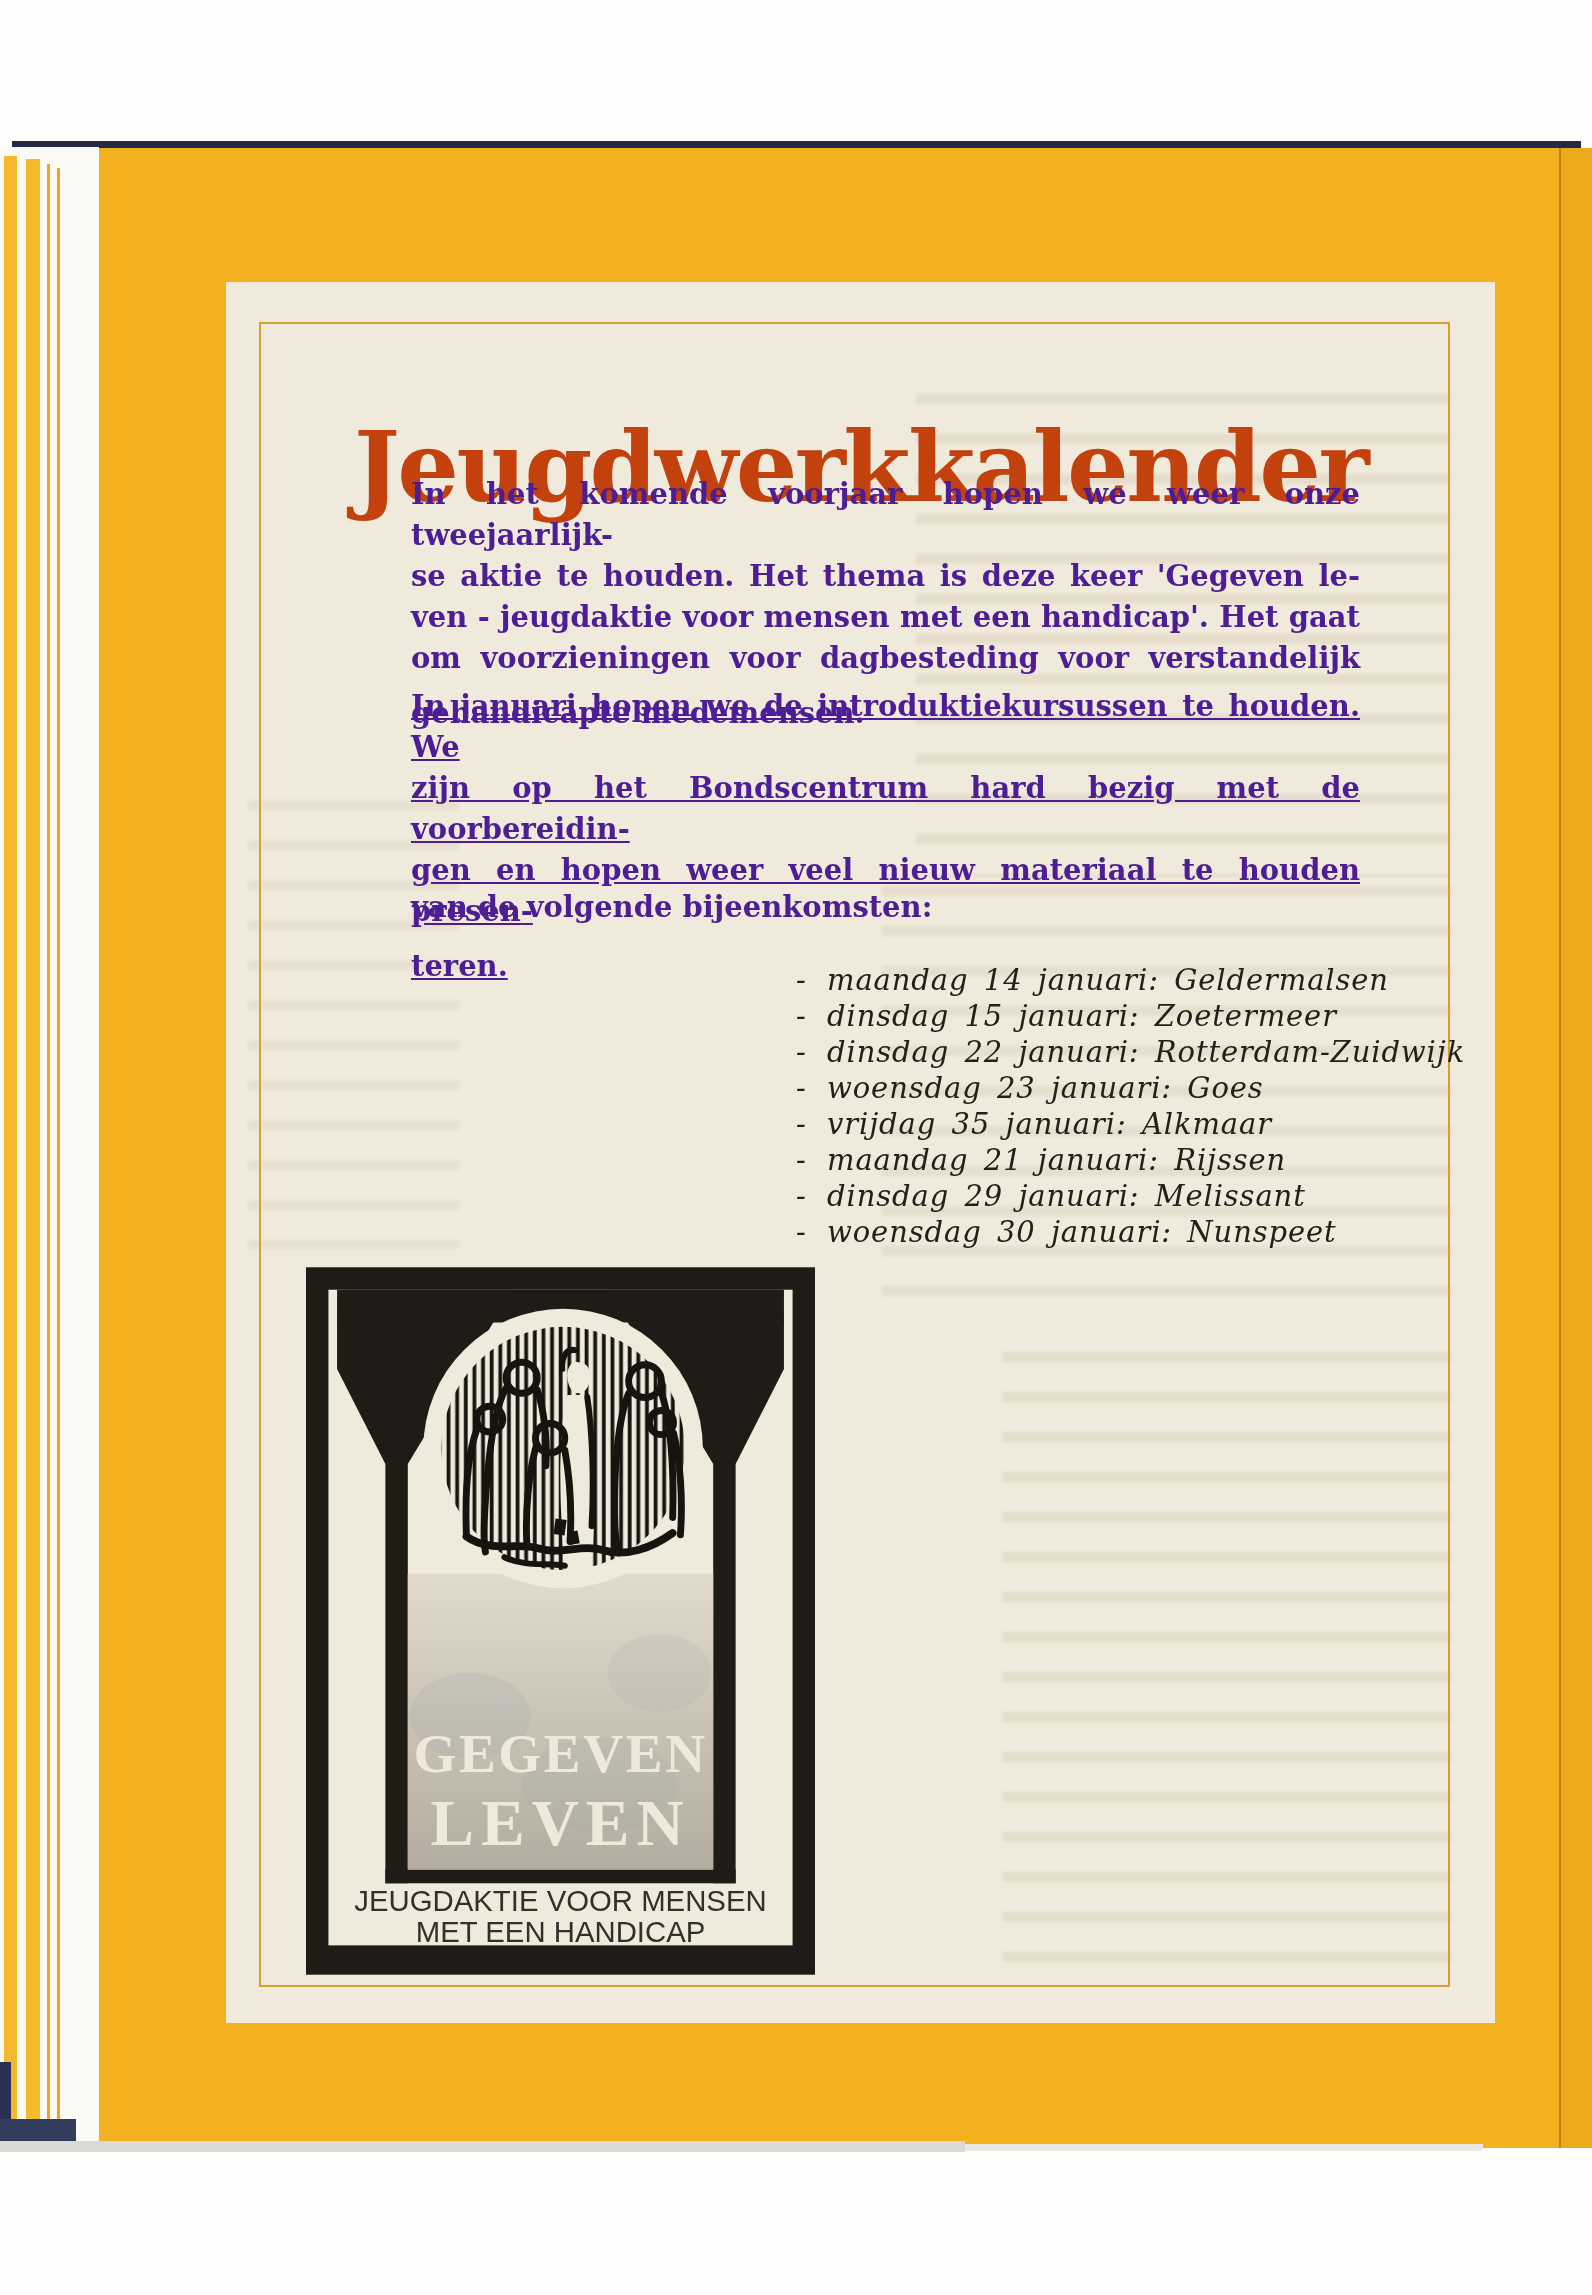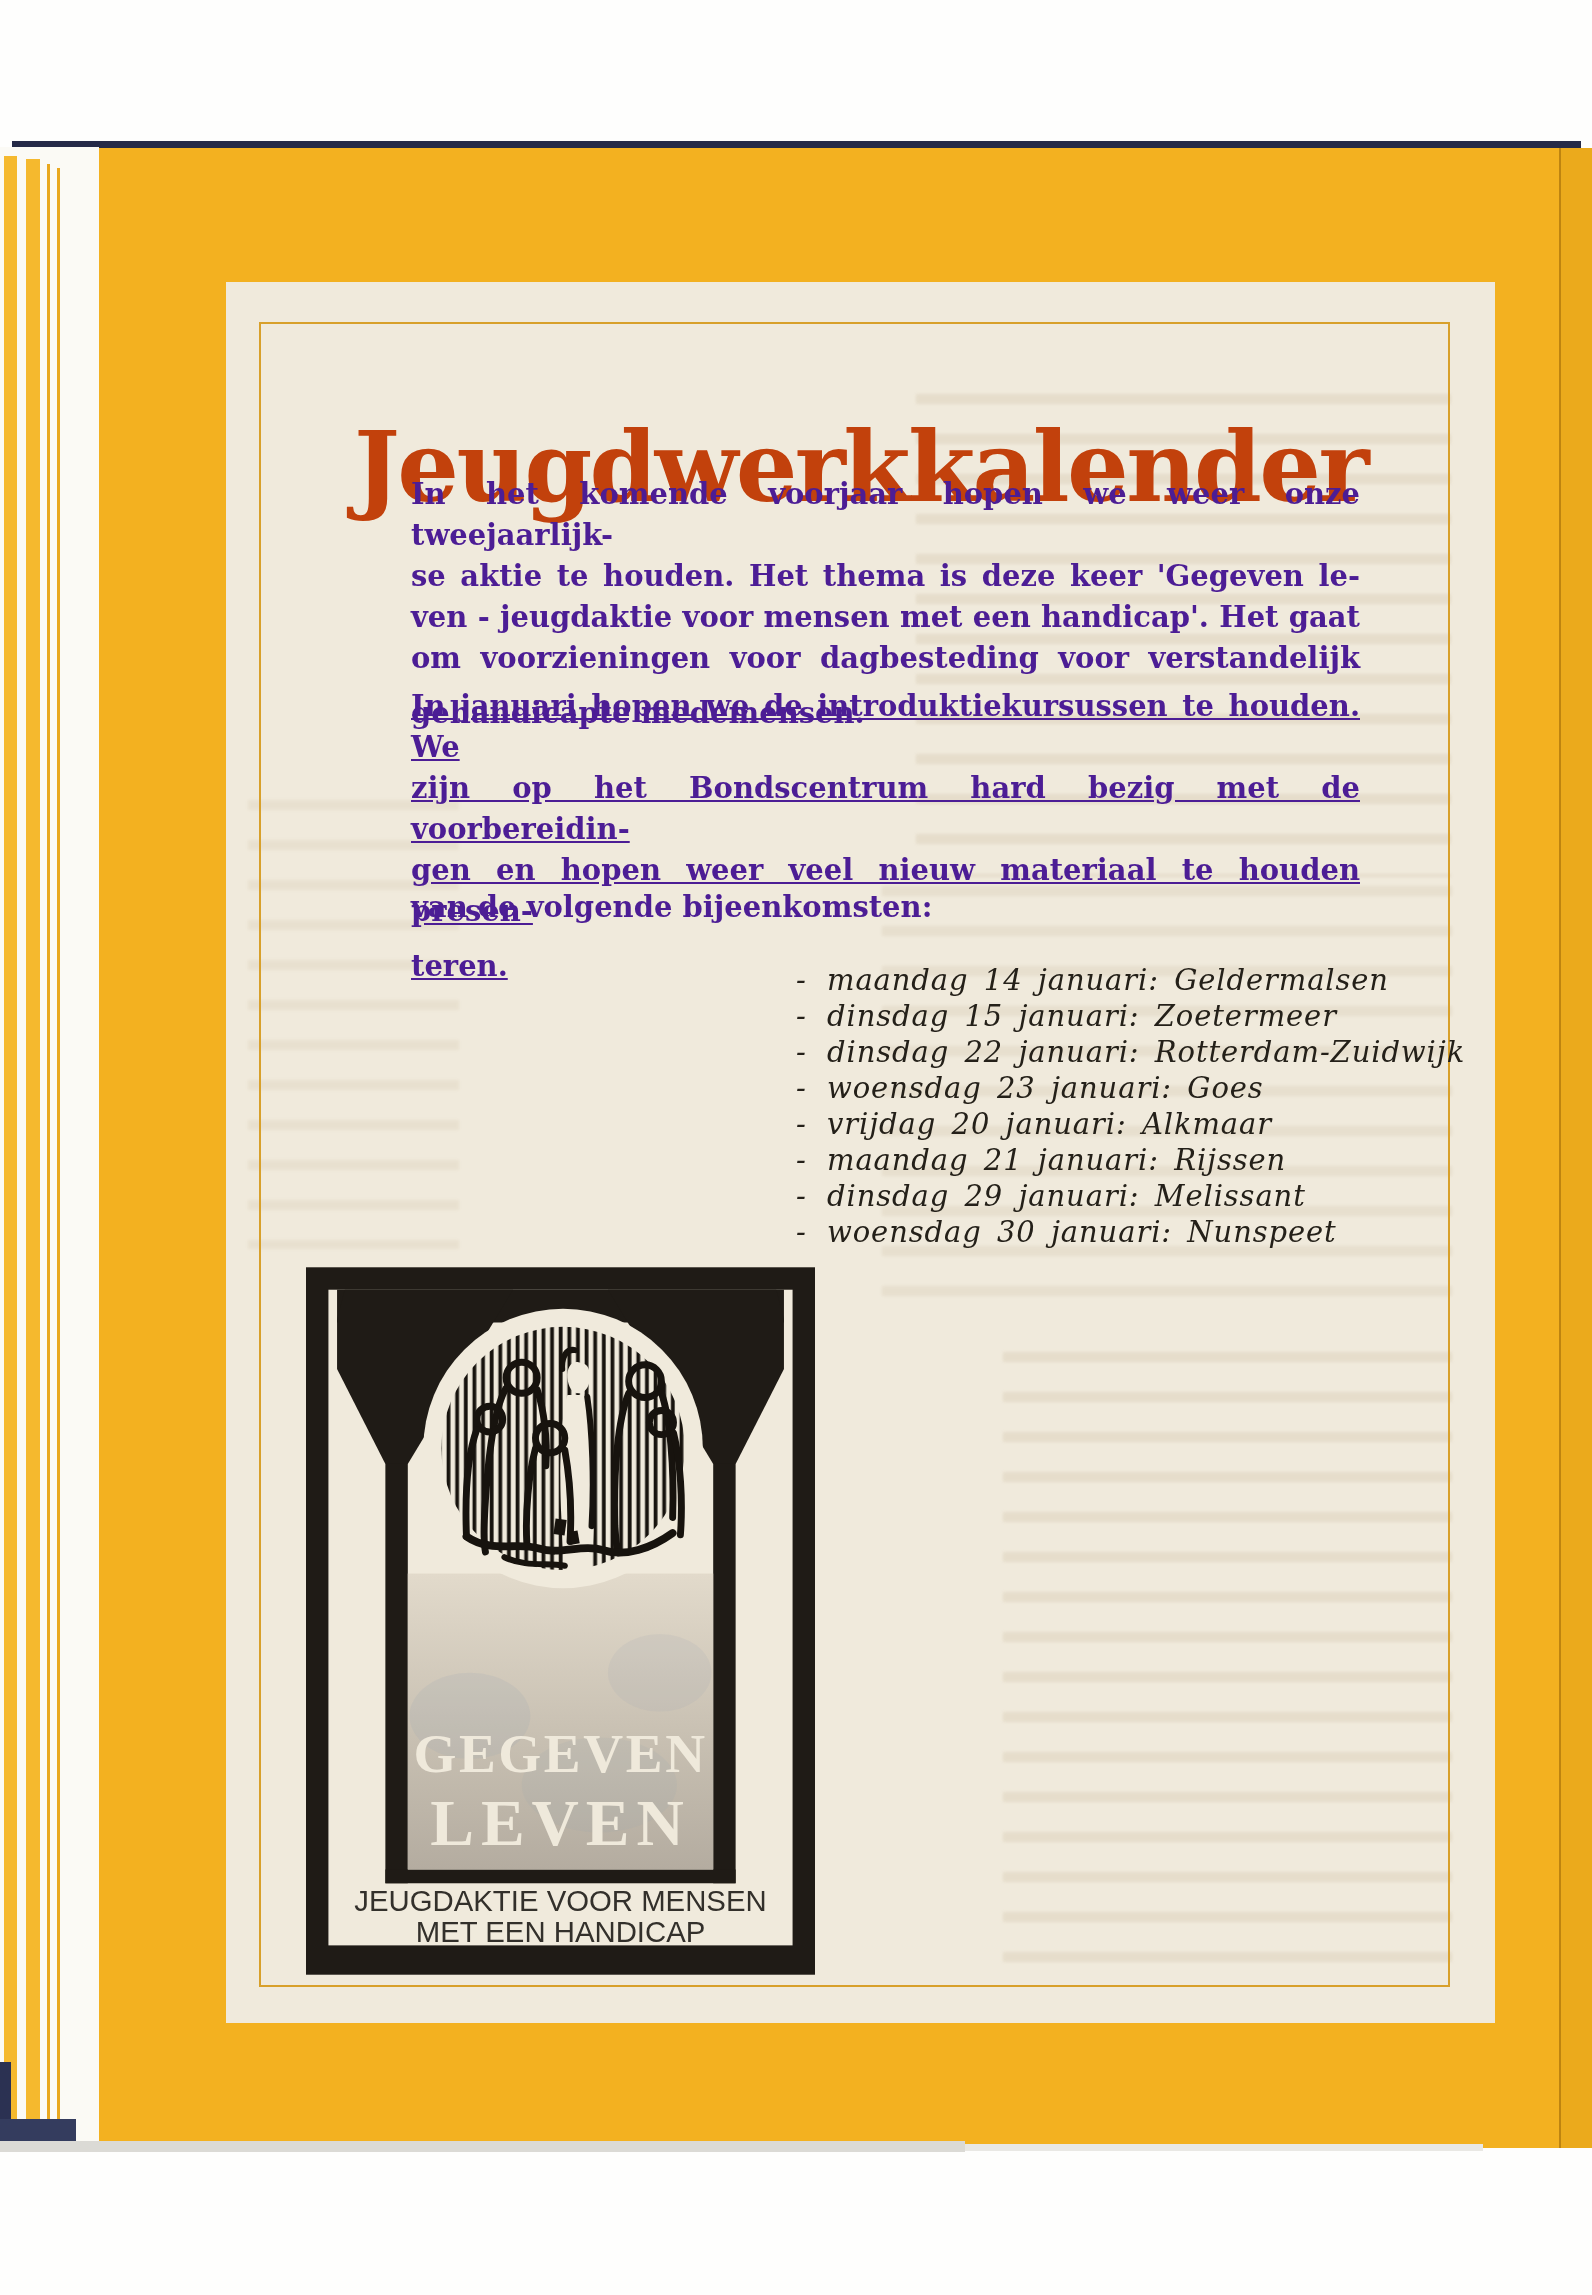--- a/index.html
+++ b/index.html
@@ -113,21 +113,21 @@
       <div class="meeting-row">
         <span class="meeting-bullet">-</span>
         <span>dinsdag 22 januari: Rotterdam-Zuidwijk</span>
       </div>
       <div class="meeting-row">
         <span class="meeting-bullet">-</span>
         <span>woensdag 23 januari: Goes</span>
       </div>
       <div class="meeting-row">
         <span class="meeting-bullet">-</span>
-        <span>vrijdag 20 januari: Alkmaar</span>
+        <span>vrijdag 35 januari: Alkmaar</span>
       </div>
       <div class="meeting-row">
         <span class="meeting-bullet">-</span>
         <span>maandag 21 januari: Rijssen</span>
       </div>
       <div class="meeting-row">
         <span class="meeting-bullet">-</span>
         <span>dinsdag 29 januari: Melissant</span>
       </div>
       <div class="meeting-row">

